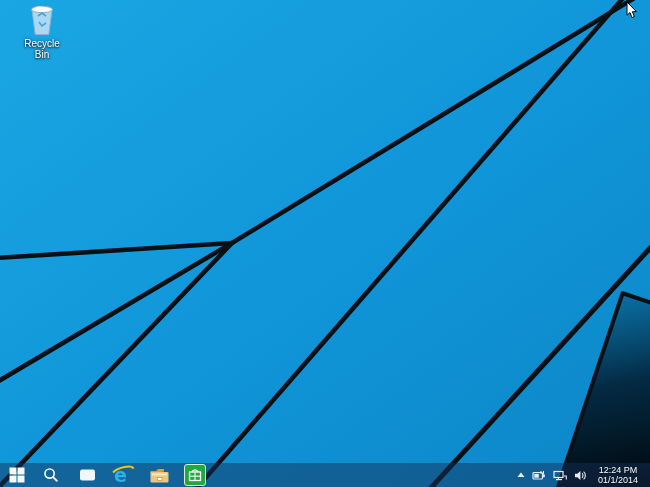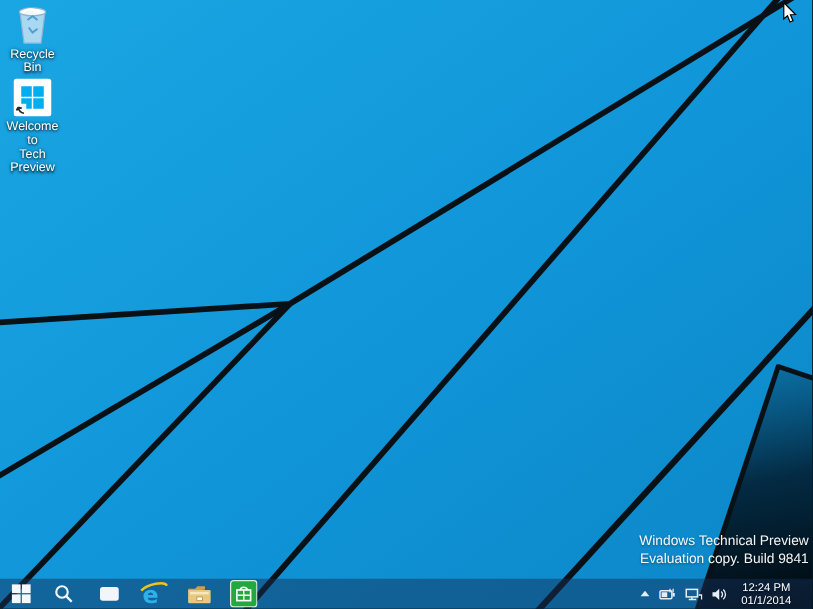--- a/index.html
+++ b/index.html
@@ -9,21 +9,21 @@
   }
   .wallpaper{position:absolute;left:0;top:0;}
 
   
   .desk-icon{position:absolute;width:52px;text-align:center;}
   .desk-icon .glyph{display:flex;justify-content:center;}
   .desk-icon .lbl{
     margin-top:2px;font-size:10px;line-height:11px;color:#fff;
     text-shadow:0 1px 2px rgba(0,0,0,.8), 0 0 3px rgba(0,0,0,.5);
   }
-  #icon-recycle{left:0;top:3px;}
+  #icon-recycle{left:16px;top:3px;}
   #icon-welcome{left:0;top:62px;}
 
   
   .watermark{
     position:absolute;right:3px;top:426px;text-align:right;
     color:rgba(255,255,255,.96);font-size:11px;line-height:14px;
     text-shadow:0 1px 2px rgba(0,0,0,.4);white-space:nowrap;
   }
 
   
@@ -35,21 +35,21 @@
     background:rgba(20,48,88,.48);
     display:flex;align-items:stretch;
   }
   .tb-btn{
     width:36px;display:flex;align-items:center;justify-content:center;
     flex:0 0 auto;
   }
   #btn-start{width:33px;}
   .tb-spacer{flex:1 1 auto;}
   .tray{
-    display:flex;align-items:center;gap:7px;padding-right:13px;flex:0 0 auto;
+    display:flex;align-items:center;gap:7px;padding-right:8px;flex:0 0 auto;
   }
   .tray-ic{display:flex;align-items:center;justify-content:center;}
   .clock{
     color:#fff;font-size:9px;line-height:10.5px;text-align:center;
     width:48px;text-shadow:0 1px 1px rgba(0,0,0,.45);
   }
 </style>
 </head>
 <body>
 
@@ -91,46 +91,21 @@
         <path d="M5,7 L8.2,31.5 L21.8,31.5 L25,7 Z" fill="#d9eaf7" fill-opacity="0.75" stroke="#8fb3cf" stroke-width="1"></path>
         <ellipse cx="15" cy="6.5" rx="10.5" ry="3.2" fill="#f2f8fd" stroke="#8fb3cf" stroke-width="1"></ellipse>
         <path d="M8,6.2 q3,-2.6 7,-1.6 q4.5,1 6.5,1.8" fill="none" stroke="#ffffff" stroke-width="2" opacity="0.85"></path>
         <path d="M11,13 l4,-3 l4,3 M12,19 l3,4 l4,-3" fill="none" stroke="#3f8fc9" stroke-width="1.6" opacity="0.8"></path>
         <path d="M9.5,25 q5.5,2.4 11,0" fill="none" stroke="#b7d6ec" stroke-width="1.4"></path>
       </svg>
     </div>
     <div class="lbl">Recycle Bin</div>
   </div>
 
-  <div class="desk-icon" id="icon-welcome">
-    <div class="glyph">
-      <svg width="32" height="32" viewBox="0 0 32 32">
-        <rect x="1" y="1" width="30" height="30" rx="2" fill="#ffffff"></rect>
-        <g fill="#00adef">
-          <rect x="7" y="7" width="8.4" height="8.4"></rect>
-          <rect x="16.6" y="7" width="8.4" height="8.4"></rect>
-          <rect x="7" y="16.6" width="8.4" height="8.4"></rect>
-          <rect x="16.6" y="16.6" width="8.4" height="8.4"></rect>
-        </g>
-        <g>
-          <rect x="2" y="21" width="9" height="9" fill="#ffffff" opacity="0.9"></rect>
-          <path d="M9.2,28.6 Q5.2,28 4.6,23.8 M4.6,23.8 l-1.4,2.6 M4.6,23.8 l2.8,0.9" fill="none" stroke="#222" stroke-width="1.4"></path>
-        </g>
-      </svg>
-    </div>
-    <div class="lbl">
-      <div>Welcome to</div>
-      <div>Tech Preview</div>
-    </div>
-  </div>
-
-  <div class="watermark">
-    <div>Windows Technical Preview</div>
-    <div>Evaluation copy. Build 9841</div>
-  </div>
+
 
   <div class="cursor">
     <svg width="13" height="18" viewBox="0 0 13 18">
       <polygon points="1,0 1,13.2 4,10.6 6,15.6 8.4,14.6 6.4,9.8 10.4,9.6" fill="#ffffff" stroke="#000000" stroke-width="1"></polygon>
     </svg>
   </div>
 
   <div class="taskbar">
 
     <div class="tb-btn" id="btn-start">

